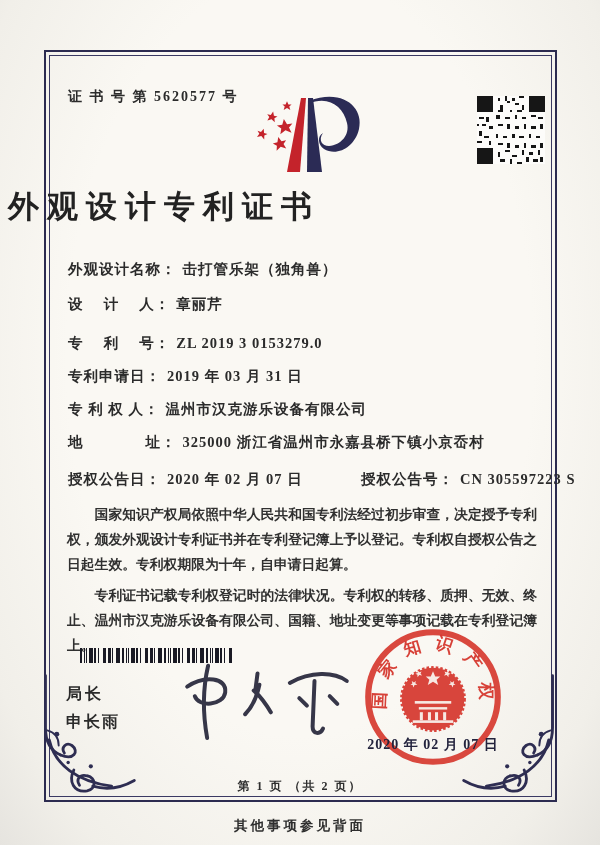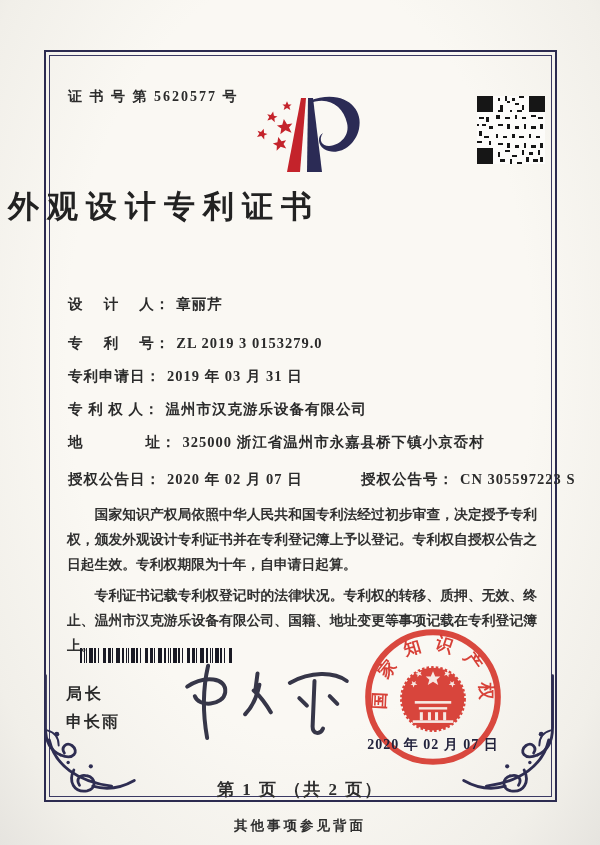--- a/index.html
+++ b/index.html
@@ -54,21 +54,21 @@
   .officer-role{position:absolute;left:66px;top:684px;font-size:16px;font-weight:700;color:#2b2b2b;letter-spacing:3px;}
   .officer-name{position:absolute;left:66px;top:712px;font-size:16px;font-weight:700;color:#2b2b2b;letter-spacing:2px;}
   .signature{position:absolute;left:172px;top:650px;width:190px;height:100px;}
   .seal{position:absolute;left:352px;top:616px;width:162px;height:162px;}
   .seal-date{
     position:absolute;left:352px;top:736px;width:162px;text-align:center;
     font-size:14px;font-weight:700;color:#23233d;letter-spacing:1px;z-index:3;
   }
   .page-info{
     position:absolute;left:0;right:0;top:778px;text-align:center;
-    font-size:17px;font-weight:600;color:#2e2e2e;letter-spacing:2px;
+    font-size:12px;font-weight:600;color:#2e2e2e;letter-spacing:2px;
   }
   .back-note{
     position:absolute;left:0;right:0;top:817px;text-align:center;
     font-size:13.5px;font-weight:700;color:#2e2e2e;letter-spacing:3px;
   }
   .ornament{position:absolute;width:104px;height:126px;z-index:2;}
   .ornament.left{left:36px;top:674px;}
   .ornament.right{left:458px;top:674px;transform:scaleX(-1);}
 </style>
 </head>
@@ -137,20 +137,23 @@
       <path d="M0,0h7v7h-7z M22,0h7v7h-7z M0,22h7v7h-7z"></path>
       <path d="M9,1h1v1h-1z M12,0h1v2h-1z M15,1h1v1h-1z M18,0h2v1h-2z M13,2h1v1h-1z M16,3h2v1h-2z M10,4h1v2h-1z M19,4h1v2h-1z M9,6h2v1h-2z M14,6h1v1h-1z M17,6h2v1h-2z M1,9h2v1h-2z M4,9h1v2h-1z M0,12h1v1h-1z M2,12h2v1h-2z M5,13h2v1h-2z M1,15h1v2h-1z M3,17h2v1h-2z M0,19h2v1h-2z M5,19h1v2h-1z M8,8h2v2h-2z M12,9h2v1h-2z M16,8h1v2h-1z M19,9h2v1h-2z M23,8h2v1h-2z M26,9h2v1h-2z M9,12h2v1h-2z M13,12h1v2h-1z M16,13h2v1h-2z M20,12h1v2h-1z M23,13h2v1h-2z M27,12h1v2h-1z M8,16h1v2h-1z M11,17h2v1h-2z M15,16h1v2h-1z M18,17h2v1h-2z M22,16h1v2h-1z M25,17h2v1h-2z M9,20h2v1h-2z M13,20h1v2h-1z M16,21h2v1h-2z M20,20h1v2h-1z M23,21h2v1h-2z M27,20h1v2h-1z M9,24h1v2h-1z M12,23h2v1h-2z M15,25h2v1h-2z M19,23h1v2h-1z M22,24h2v1h-2z M26,23h1v2h-1z M10,27h2v1h-2z M14,27h1v2h-1z M17,28h2v1h-2z M21,26h1v2h-1z M24,27h2v1h-2z M27,26h1v2h-1z"></path>
       <rect x="2" y="2" width="3" height="3"></rect>
       <rect x="24" y="2" width="3" height="3"></rect>
       <rect x="2" y="24" width="3" height="3"></rect>
     </g>
   </svg>
 
   <div class="title">外观设计专利证书</div>
 
+  <div class="frow" style="top:260px">
+    <span class="flabel">外观设计名称：</span><span>击打管乐架（独角兽）</span>
+  </div>
   <div class="frow" style="top:295px">
     <span class="flabel">设　 计　 人：</span><span>章丽芹</span>
   </div>
   <div class="frow" style="top:334px">
     <span class="flabel">专　 利　 号：</span><span>ZL 2019 3 0153279.0</span>
   </div>
   <div class="frow" style="top:367px">
     <span class="flabel">专利申请日：</span><span>2019 年 03 月 31 日</span>
   </div>
   <div class="frow" style="top:400px">

